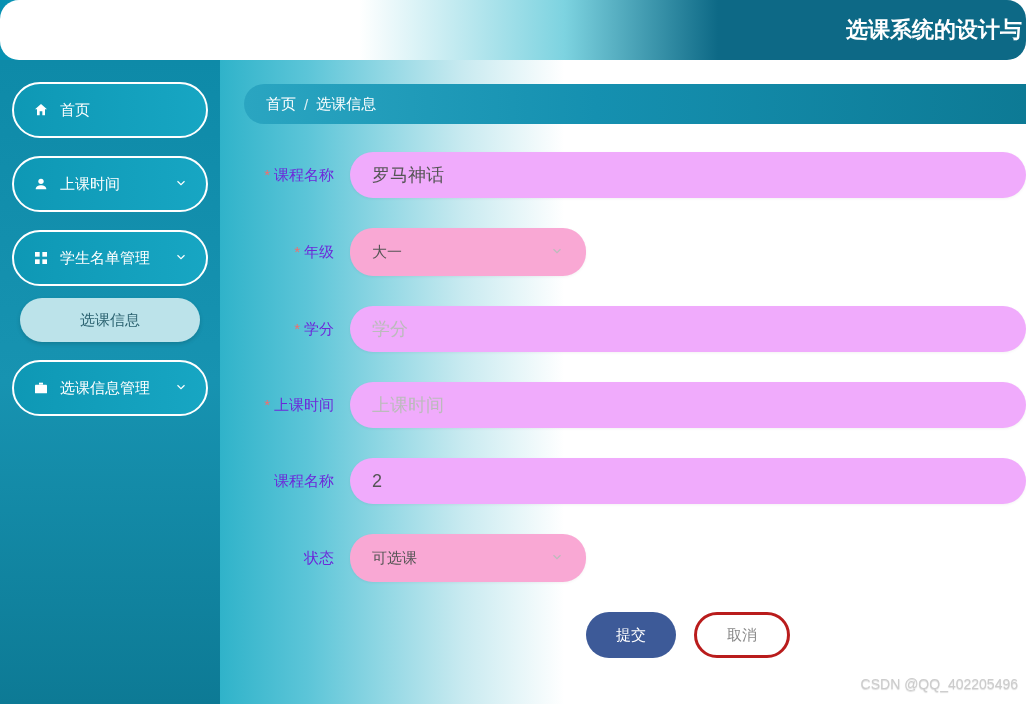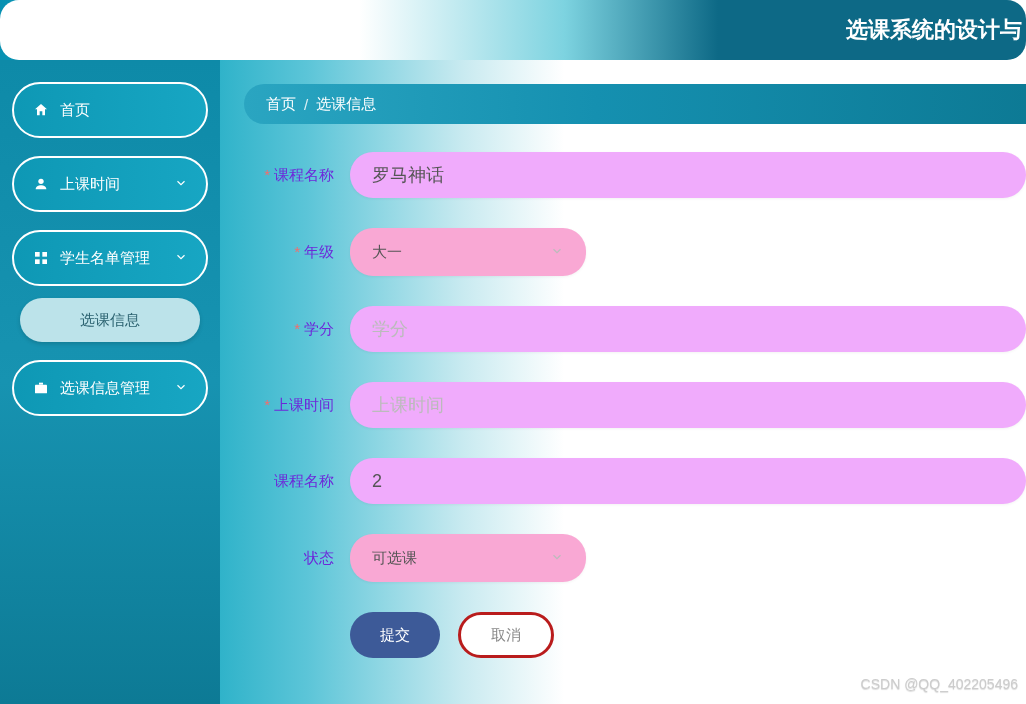--- a/index.html
+++ b/index.html
@@ -58,21 +58,21 @@
   box-shadow: 0 1px 3px rgba(0,0,0,0.05);
 }
 .input::placeholder { color: #bbb; }
 .select {
   width: 236px; height: 48px; border-radius: 23px; padding: 0 22px;
   border: none; background: #f9a8d4; font-size: 15px; color: #555;
   display: flex; align-items: center; justify-content: space-between; cursor: pointer;
   box-shadow: 0 1px 3px rgba(0,0,0,0.05);
 }
 .select .arr { color: #bbb; }
-.btn-row { display: flex; gap: 18px; margin-left: 106px; margin-top: 8px; }
+.btn-row { display: flex; gap: 18px; margin-left: 106px; margin-top: 8px; justify-content: center; }
 .btn {
   height: 46px; padding: 0 30px; border-radius: 23px; border: none;
   font-size: 15px; cursor: pointer;
 }
 .btn-primary { background: #3d5a98; color: #fff; }
 .btn-default { background: #fff; color: #888; border: 3px solid #b91c1c; }
 .watermark {
   position: absolute; bottom: 12px; right: 8px; color: #ccc;
   font-size: 14px; text-shadow: 0 1px 1px rgba(0,0,0,0.15);
 }

